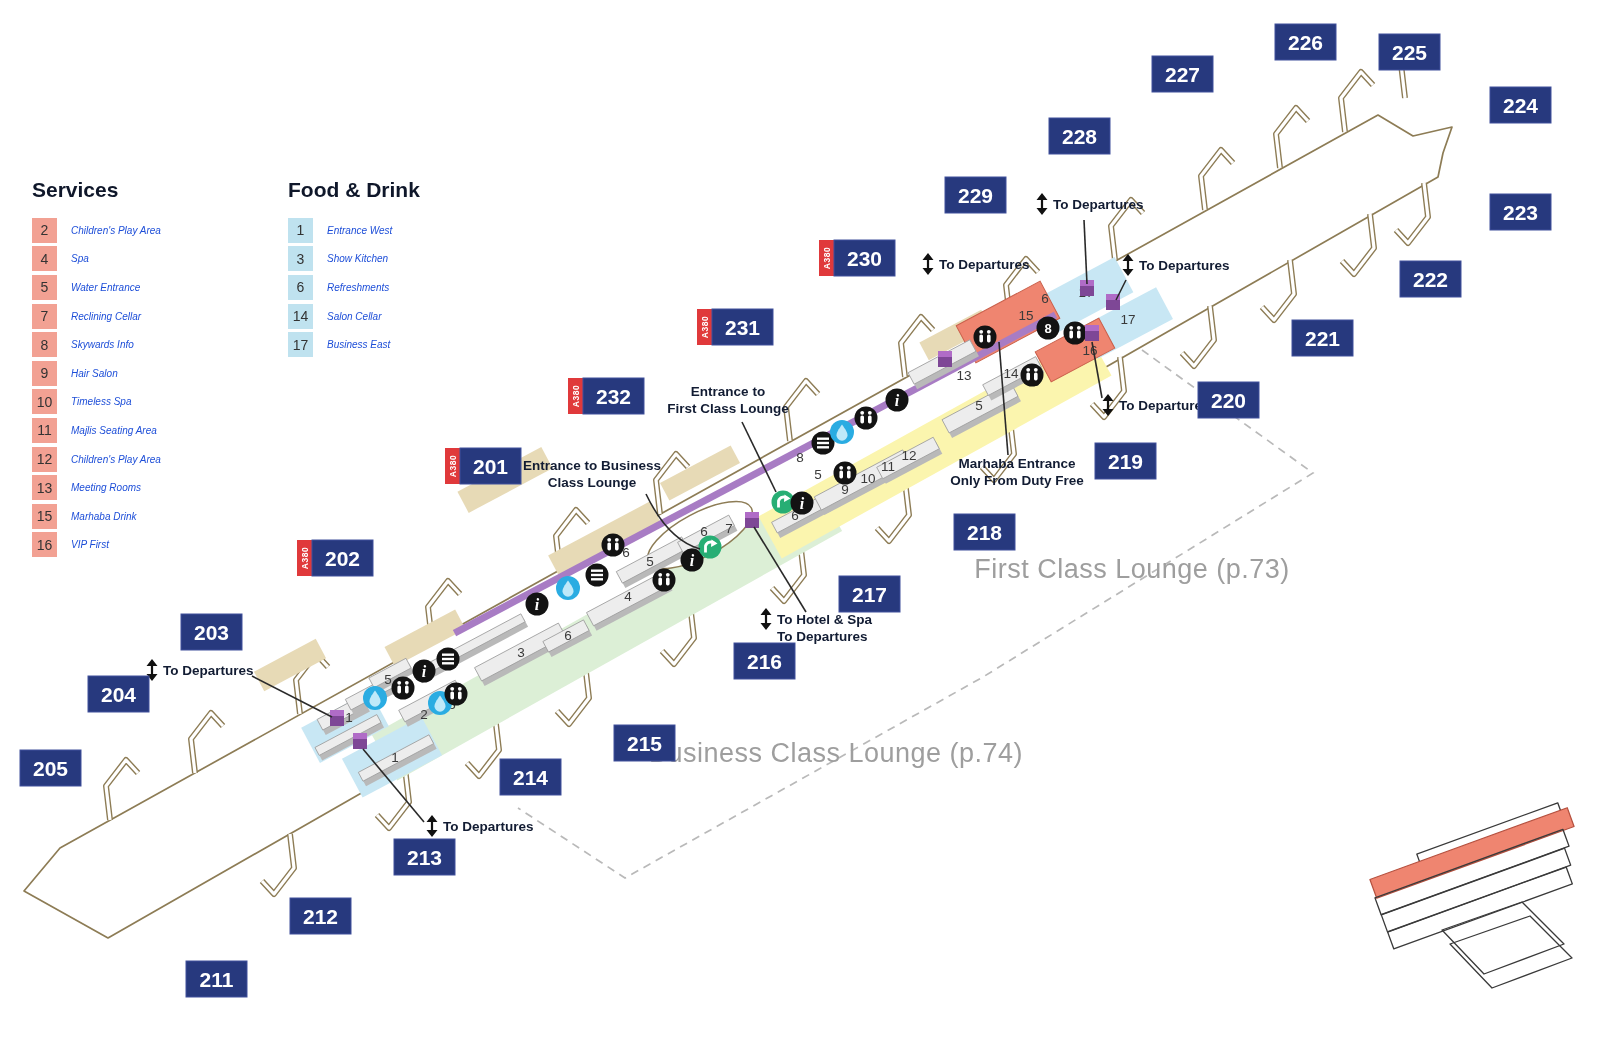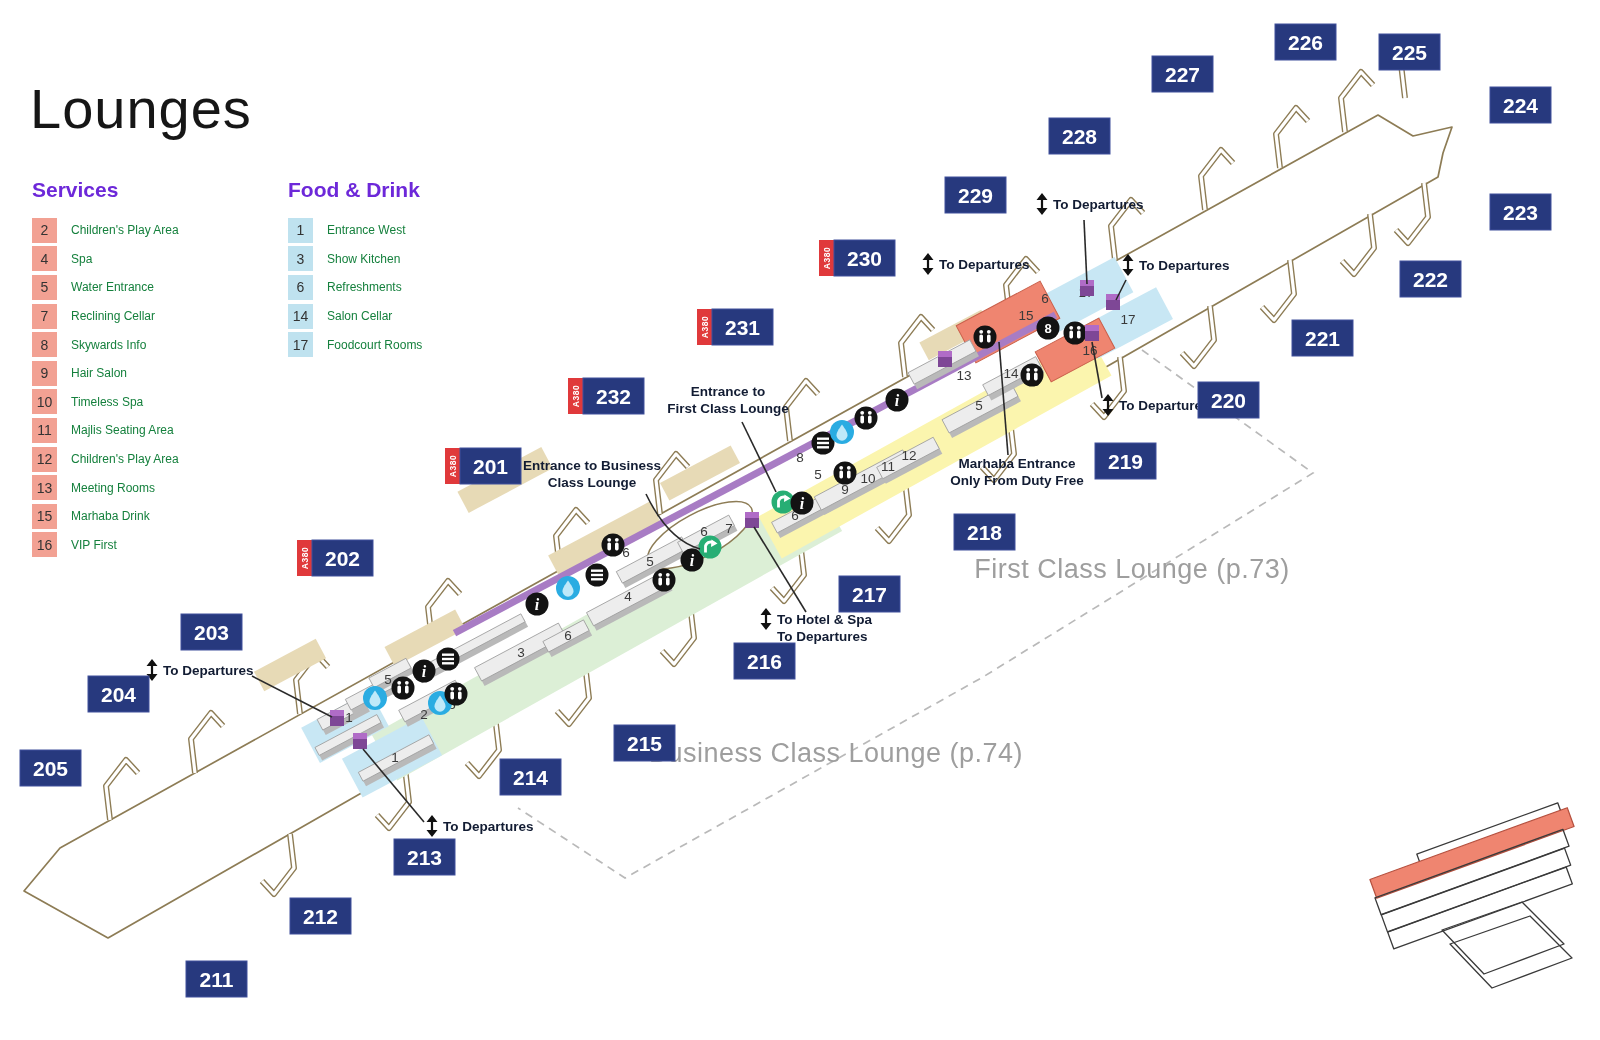--- a/index.html
+++ b/index.html
@@ -3,33 +3,32 @@
 <meta charset="utf-8">
 <style>
   html,body{margin:0;padding:0;background:#fff;}
   #stage{position:relative;width:1600px;height:1040px;background:#ffffff;overflow:hidden;
          font-family:"Liberation Sans",sans-serif;}
   #page-title{position:absolute;left:30px;top:76px;font-size:56px;color:#161616;
               letter-spacing:1px;font-weight:400;}
   .legend{position:absolute;top:178px;}
   #legend-services{left:32px;}
   #legend-food{left:288px;}
-  .legend h3{margin:0 0 14px 0;font-size:21px;font-weight:bold;color:#6d28d9;}
+  .legend h3{margin:0 0 14px 0;font-size:21px;font-weight:bold;color:#0f172a;}
   .lrow{display:flex;align-items:center;height:28.6px;}
   .chip{width:25px;height:25px;display:flex;align-items:center;justify-content:center;
         font-size:14px;color:#333;margin-right:14px;flex:0 0 auto;}
-  .llabel{font-size:12px;color:#15803d;white-space:nowrap;}
+  .llabel{font-size:10px;color:#1d4ed8;white-space:nowrap;font-style:italic;}
   #map-wrap{position:absolute;left:0;top:0;width:1600px;height:1040px;}
   svg{font-family:"Liberation Sans",sans-serif;}
 </style>
 </head>
 <body>
 
 <div id="stage">
-  <div id="page-title">Lounges</div>
 
   <div class="legend" id="legend-services">
     <h3>Services</h3>
     <div id="services-items">
         <div class="lrow">
           <span class="chip" style="background:#f2a193">2</span>
           <span class="llabel">Children's Play Area</span>
         </div>
         <div class="lrow">
           <span class="chip" style="background:#f2a193">4</span>
@@ -92,21 +91,21 @@
         <div class="lrow">
           <span class="chip" style="background:#bfe2ef">6</span>
           <span class="llabel">Refreshments</span>
         </div>
         <div class="lrow">
           <span class="chip" style="background:#bfe2ef">14</span>
           <span class="llabel">Salon Cellar</span>
         </div>
         <div class="lrow">
           <span class="chip" style="background:#bfe2ef">17</span>
-          <span class="llabel">Foodcourt Rooms</span>
+          <span class="llabel">Business East</span>
         </div>
       </div>
   </div>
 
   <div id="map-wrap">
     <svg id="map-svg" width="1600" height="1040" viewBox="0 0 1600 1040">
         <g>
           <polygon points="60,848 1378,115 1413,136 1452,127 1443,153 1438,177 108,938 24,891" fill="#ffffff" stroke="#8d7c55" stroke-width="1.7" stroke-linejoin="round"></polygon>
           <path d="M110,820 l-4,-34 l20,-26 l12,13" fill="none" stroke="#8d7c55" stroke-width="6" stroke-linejoin="round"></path>
           <path d="M110,820 l-4,-34 l20,-26 l12,13" fill="none" stroke="#ffffff" stroke-width="3.2" stroke-linejoin="round"></path>

